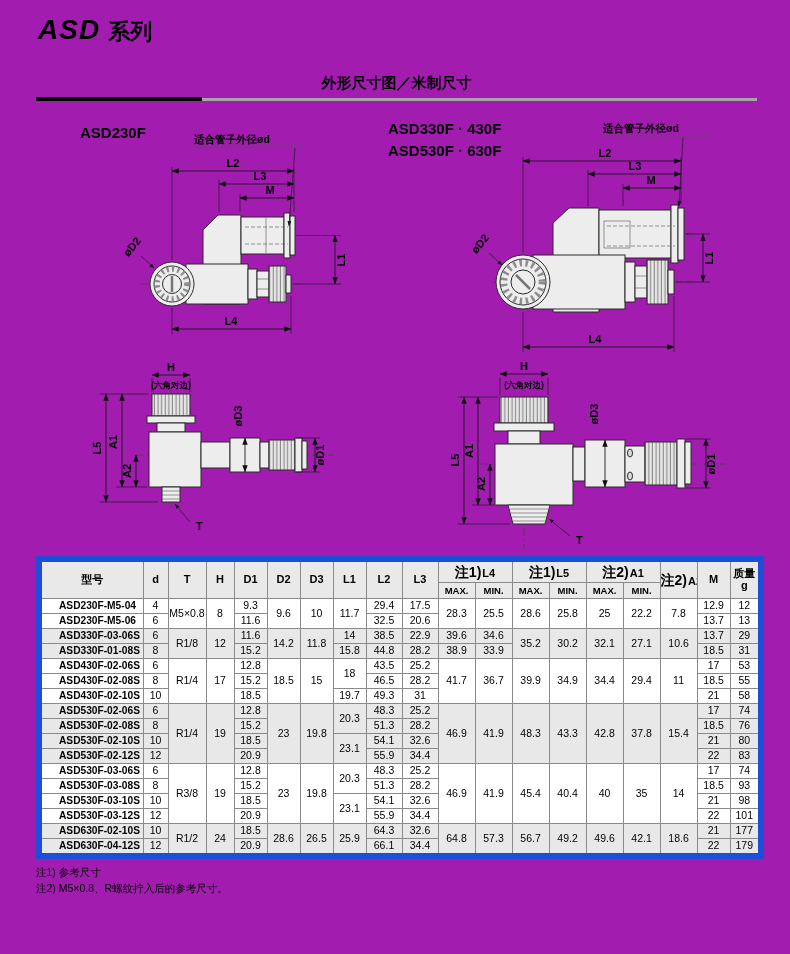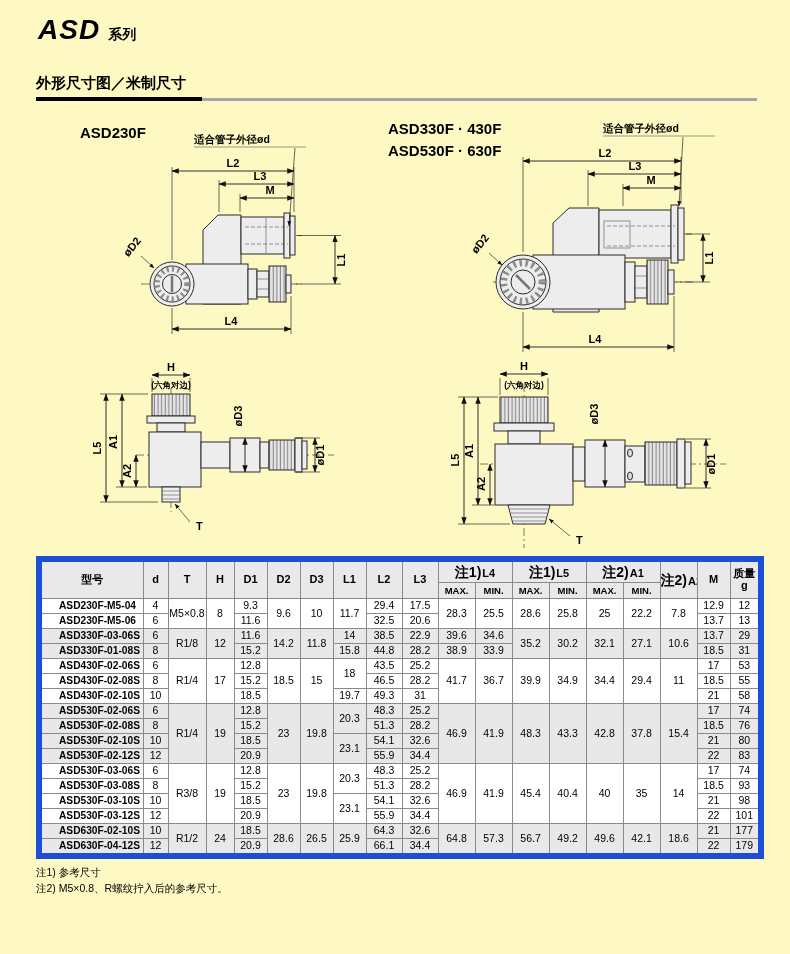--- a/index.html
+++ b/index.html
@@ -1,26 +1,26 @@
 <!DOCTYPE html>
 <html><head>
 <meta charset="utf-8">
 <style>
   html,body{margin:0;padding:0;background:#fff;}
   body{font-family:"Liberation Sans","DejaVu Sans",sans-serif;color:#000;}
-  .page{position:relative;width:790px;height:954px;background:#fef9c3;overflow:hidden;}
+  .page{position:relative;width:790px;height:954px;background:#a21caf;overflow:hidden;}
 
   
   .page-title{position:absolute;left:38px;top:14px;display:flex;align-items:baseline;}
   .t-model{font-size:28px;font-weight:bold;font-style:italic;letter-spacing:1px;}
-  .t-series{font-size:14px;font-weight:bold;margin-left:8px;}
+  .t-series{font-size:22px;font-weight:bold;margin-left:8px;}
 
   
   .section-head{position:absolute;left:36px;top:74px;width:721px;}
-  .section-title{font-size:15px;font-weight:bold;margin-bottom:4px;}
+  .section-title{font-size:15px;font-weight:bold;margin-bottom:4px;text-align:center;}
   .rule{display:flex;align-items:flex-start;height:4px;}
   .rule-black{width:166px;height:4px;background:#000;}
   .rule-gray{flex:1;height:3px;background:#a6a6a6;margin-top:0.5px;}
 
   
   .figures{position:absolute;left:0;top:110px;width:790px;height:446px;padding-left:24px;}
   .fig-label{position:absolute;font-size:15px;font-weight:bold;white-space:nowrap;}
   svg.dwg{position:absolute;}
   .part{fill:#ededed;stroke:#2b2b2b;stroke-width:1;}
   .partd{fill:#dcdcdc;stroke:#2b2b2b;stroke-width:1;}

